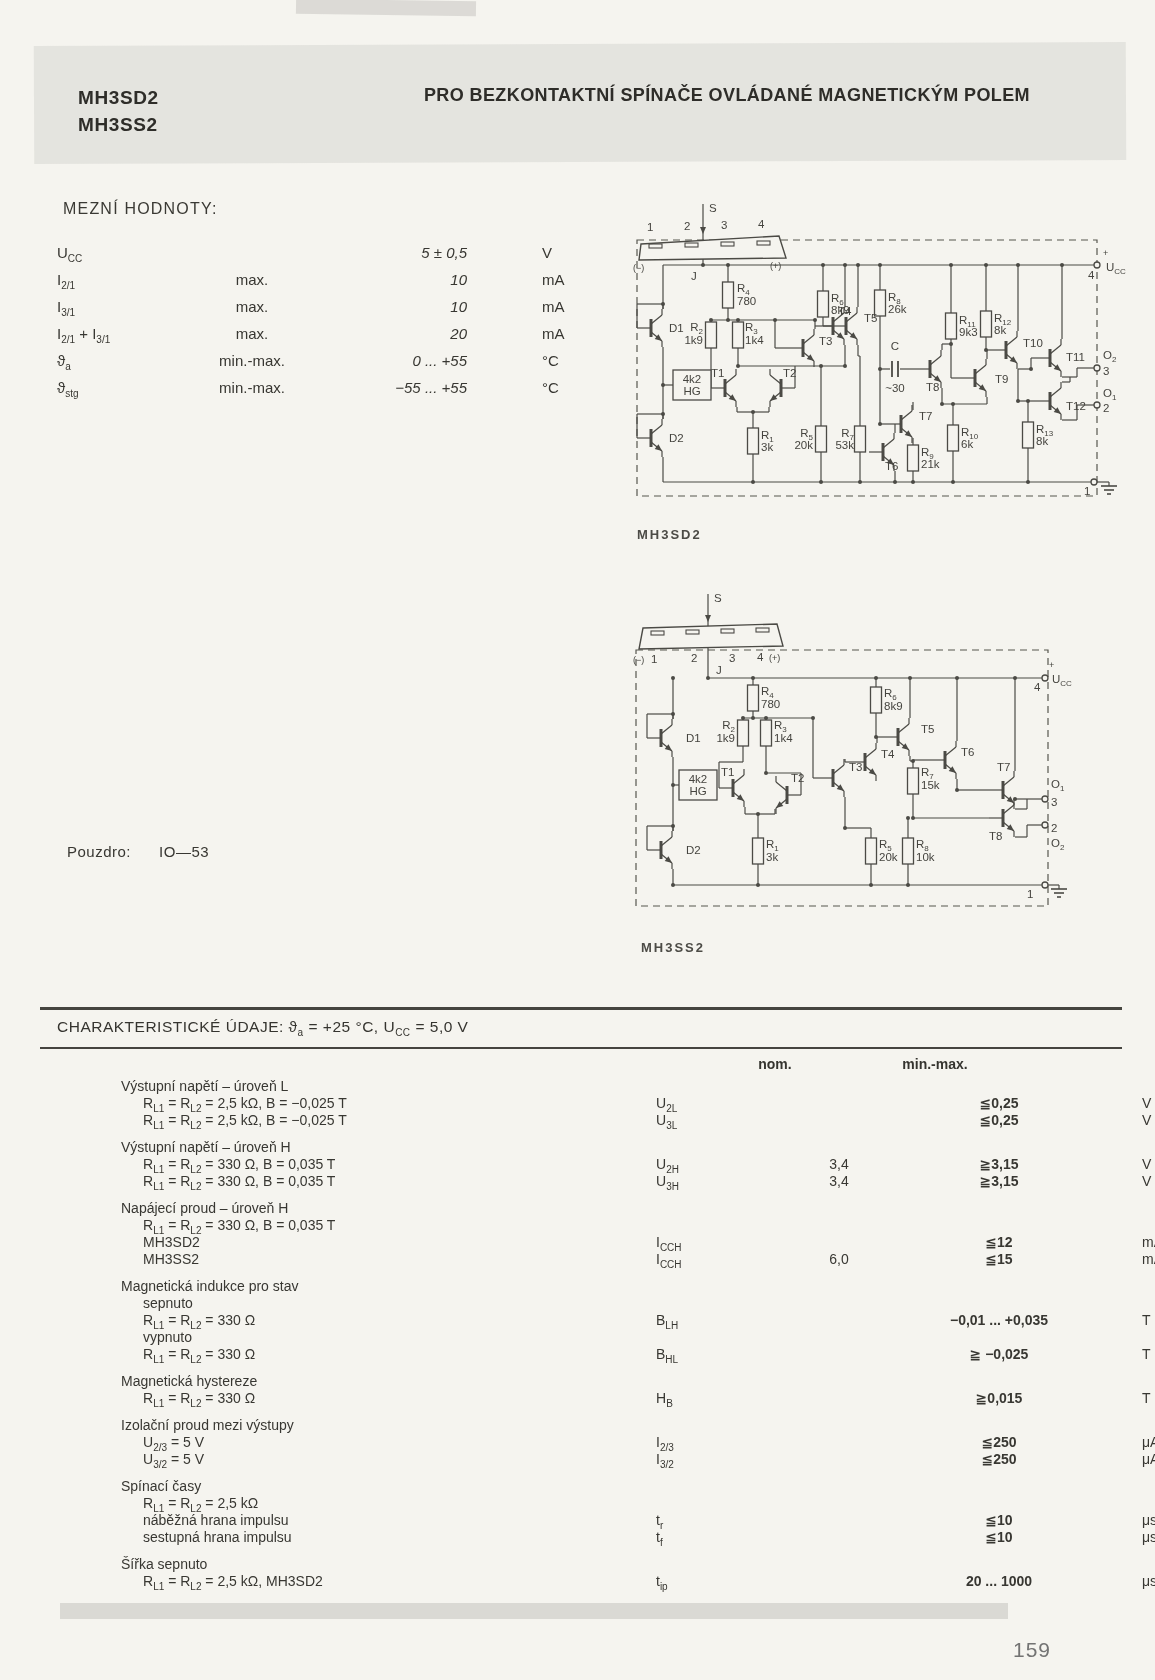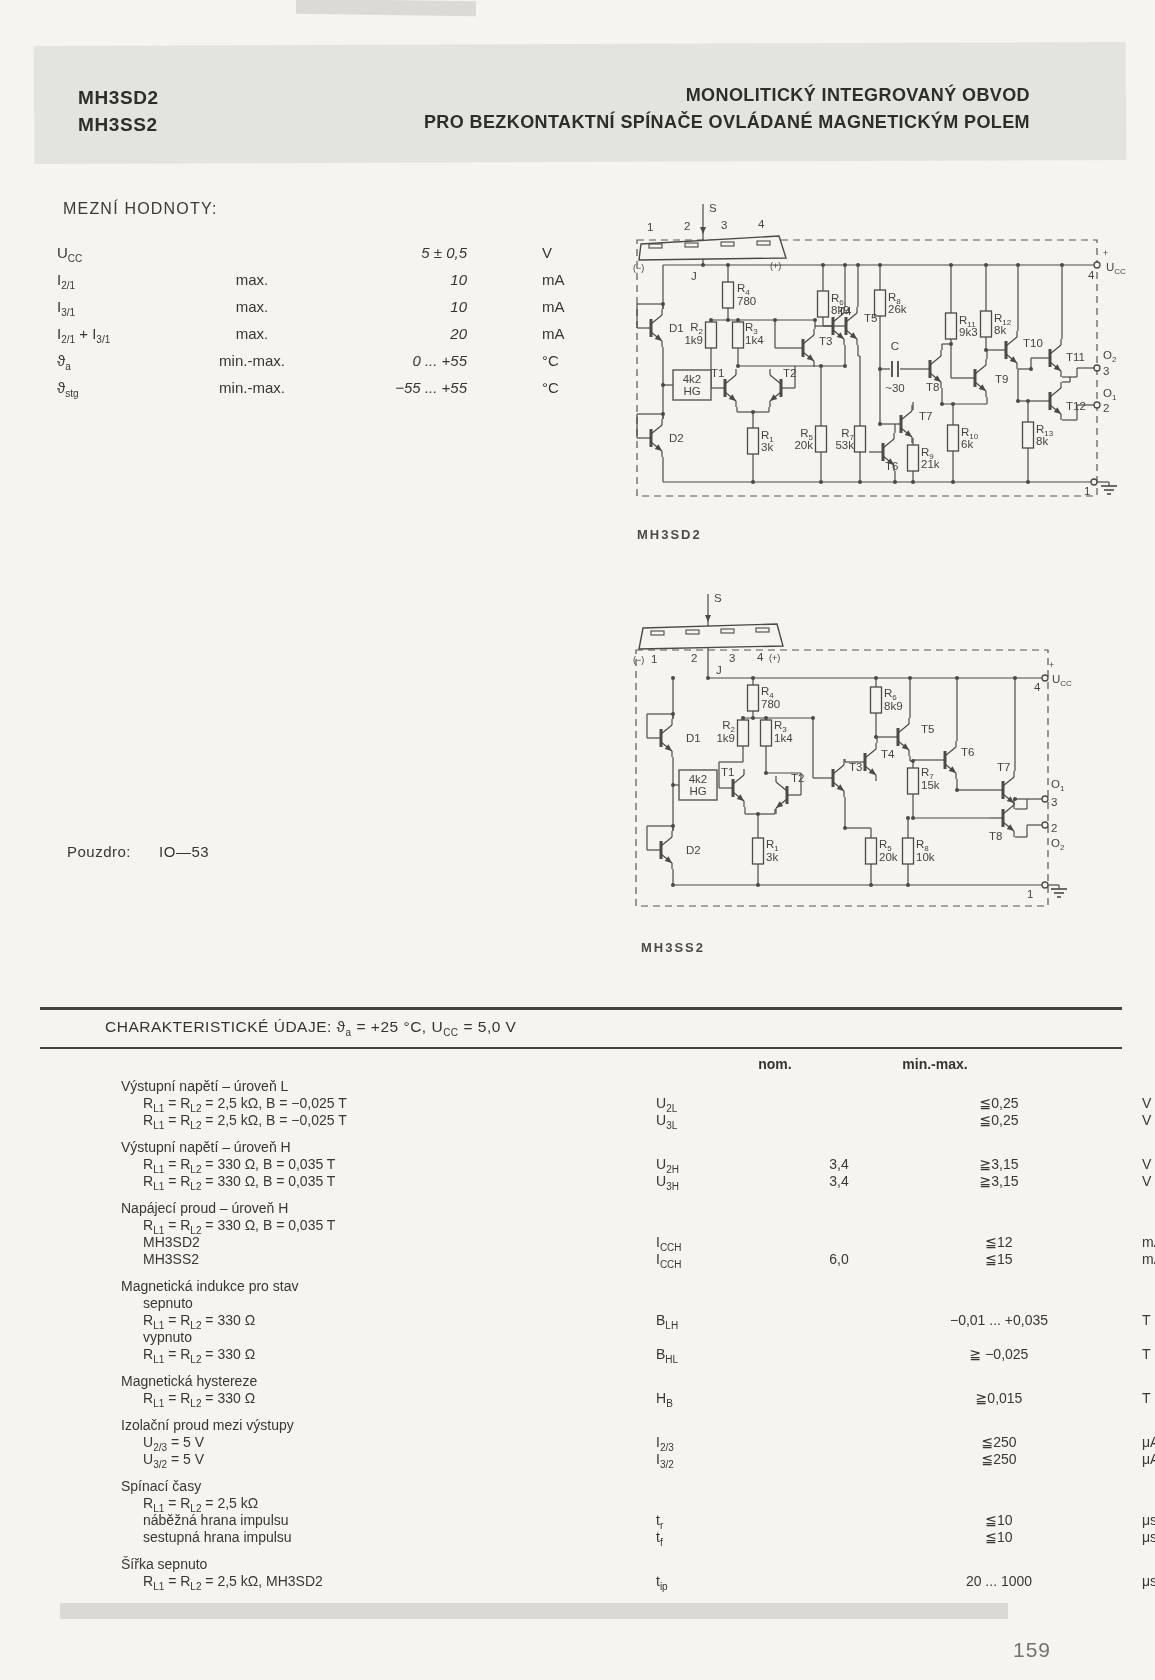--- a/index.html
+++ b/index.html
@@ -27,49 +27,48 @@
   .limit-row .val{position:absolute;left:280px;top:4px;width:130px;text-align:right;font-style:italic;}
   .limit-row .unit{position:absolute;left:485px;top:4px;}
   sub{font-size:10px;}
   
   .schematic{position:absolute;}
   .diagram-caption{position:absolute;font-size:13px;font-weight:bold;letter-spacing:2px;color:#4c4b46;}
   .pouzdro{left:67px;top:843px;font-size:15px;letter-spacing:.5px;}
   .pouzdro .val{margin-left:28px;}
   
   .rule{position:absolute;background:#45443f;}
-  .char-heading{left:57px;top:1018px;font-size:15.5px;letter-spacing:.5px;color:#35342f;margin-left:48px;}
+  .char-heading{left:57px;top:1018px;font-size:15.5px;letter-spacing:.5px;color:#35342f;}
   .col-head{position:absolute;top:1056px;font-size:14px;font-weight:bold;text-align:center;color:#35342f;}
   .col-nom{left:725px;width:100px;}
   .col-minmax{left:855px;width:160px;}
   .char-groups{left:74px;top:1078px;width:1060px;margin-left:47px;}
   .char-group{margin-bottom:10px;}
   .char-title{height:17px;line-height:17px;font-size:14px;}
   .char-row{position:relative;height:17px;line-height:17px;font-size:14px;}
   .char-row .cond{position:absolute;left:22px;top:0;white-space:nowrap;}
   .char-row .sym{position:absolute;left:535px;top:0;}
   .char-row .nom{position:absolute;left:668px;width:100px;text-align:center;top:0;}
-  .char-row .mm{position:absolute;left:798px;width:160px;text-align:center;top:0;}
+  .char-row .mm{position:absolute;left:798px;width:160px;text-align:center;top:0;font-weight:bold;}
   .char-row .unit{position:absolute;left:1021px;top:0;}
   .page-number{left:1013px;top:1638px;font-size:21px;color:#737373;letter-spacing:1px;}
   svg text{fill:#45443f;font-family:"Liberation Sans","DejaVu Sans",sans-serif;}
 </style>
 </head>
 <body>
 
 <div class="artifact top-smudge"></div>
 <div class="artifact top-band"></div>
 <div class="artifact bottom-bar"></div>
 
 <div class="abs part-numbers">
   <div>MH3SD2</div>
   <div>MH3SS2</div>
 </div>
 <div class="abs doc-title">
-  <div>MONOLITICKÝ INTEGROVANÝ OBVOD</div>
   <div>PRO BEZKONTAKTNÍ SPÍNAČE OVLÁDANÉ MAGNETICKÝM POLEM</div>
 </div>
 
 <div class="abs limits-heading">MEZNÍ HODNOTY:</div>
 <div class="abs limits-rows" id="limits-rows">
     <div class="limit-row">
       <span class="sym">U<sub>CC</sub></span>
       <span class="cond"></span>
       <span class="val">5 ± 0,5</span>
       <span class="unit">V</span>

